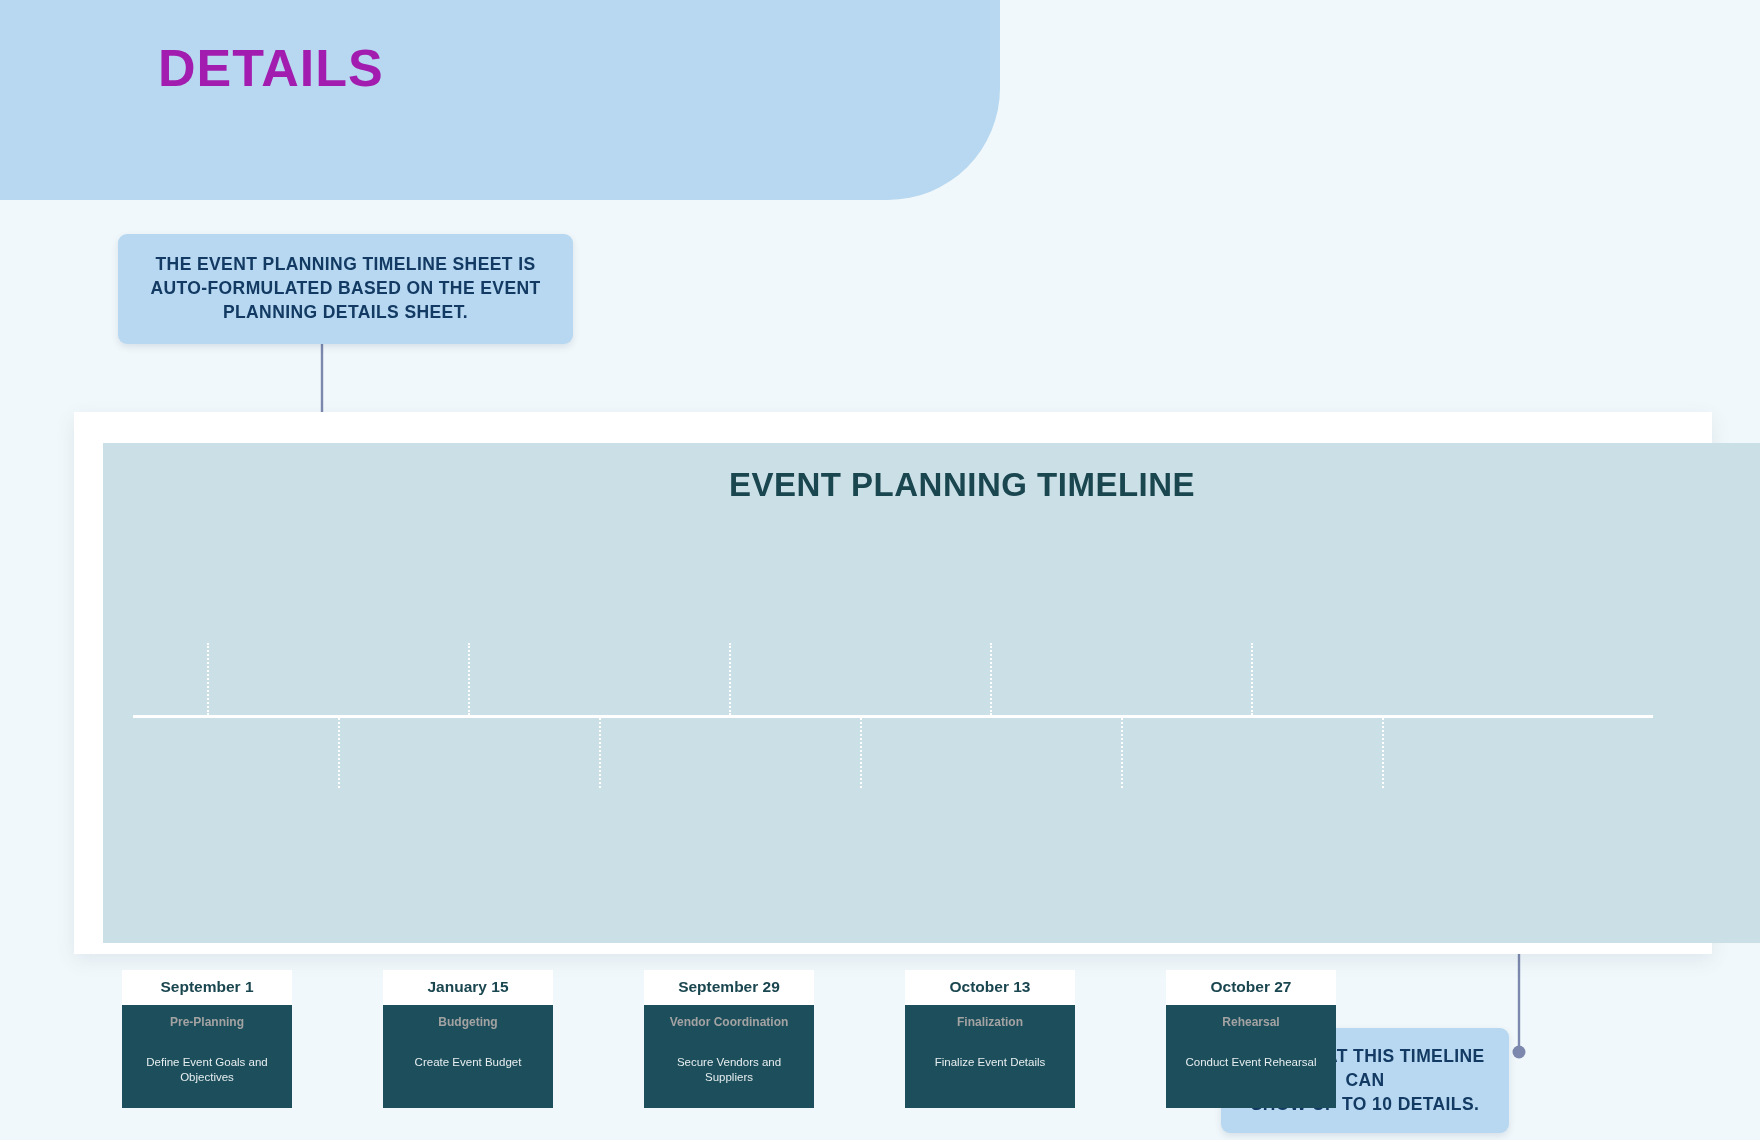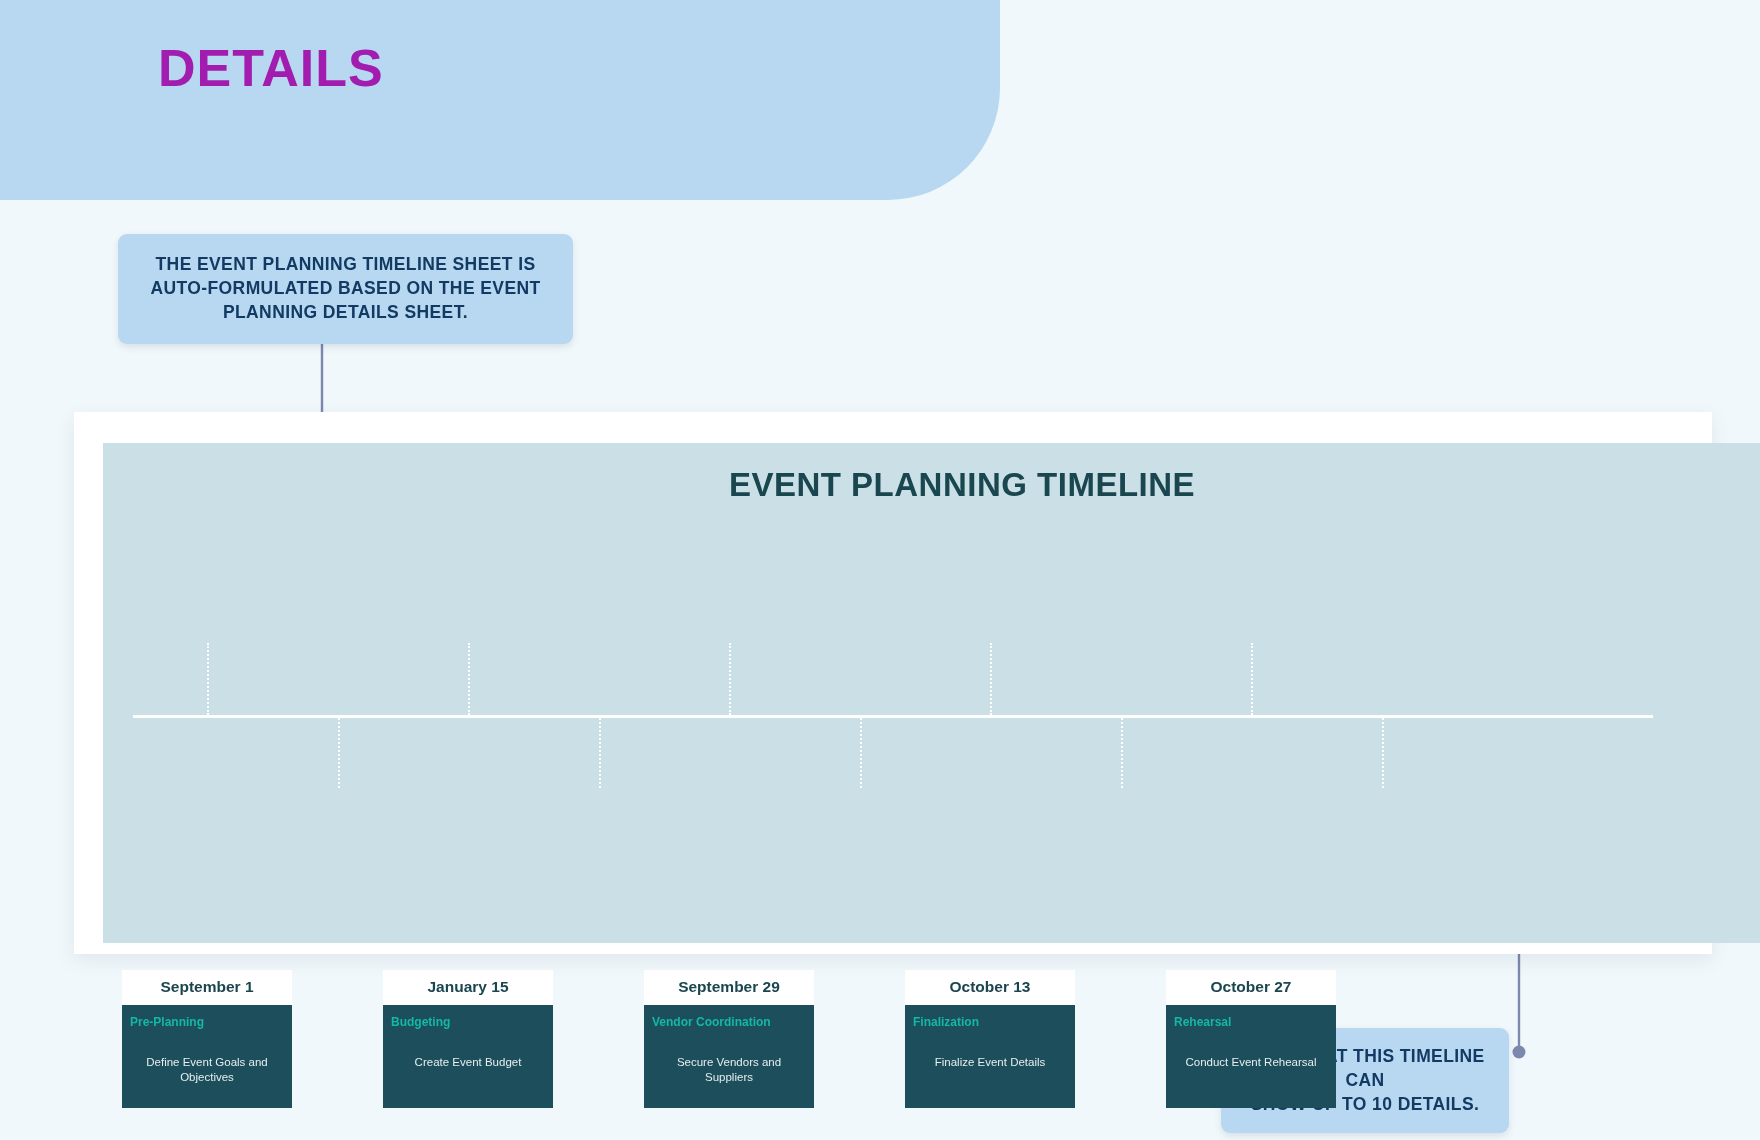--- a/index.html
+++ b/index.html
@@ -145,23 +145,24 @@
     box-sizing: border-box;
   }
   .card-body {
     background: #1d4e5b;
     height: 103px;
     box-sizing: border-box;
     padding: 10px 8px 8px 8px;
     position: relative;
   }
   .card-phase {
-    color: #14b8a6;
+    color: #a3a3a3;
     font-size: 12px;
     font-weight: bold;
+    text-align: center;
     line-height: 1.25;
   }
   .card-task {
     position: absolute;
     left: 8px;
     right: 8px;
     top: 50px;
     color: #e6eef0;
     font-size: 11.5px;
     text-align: center;

